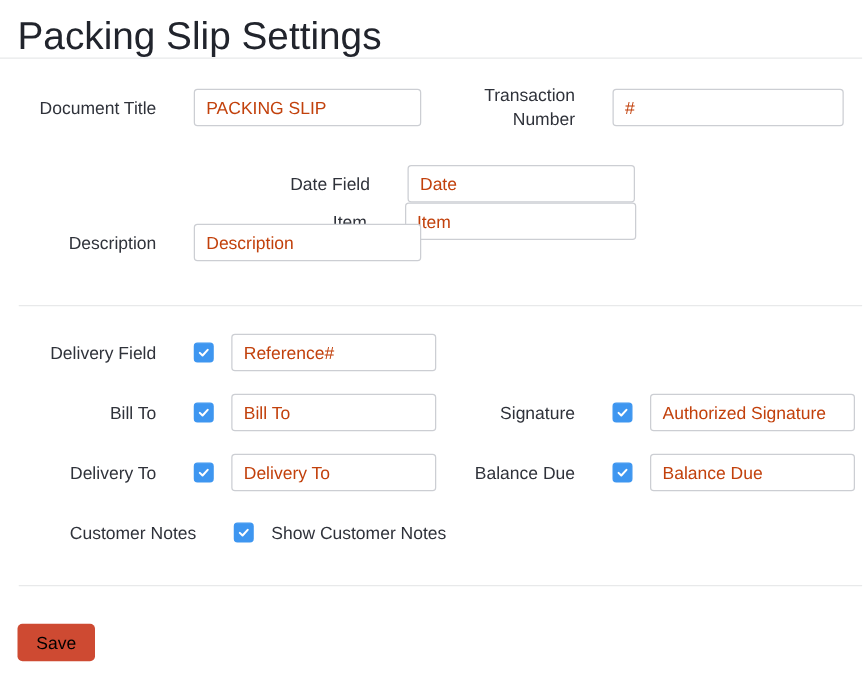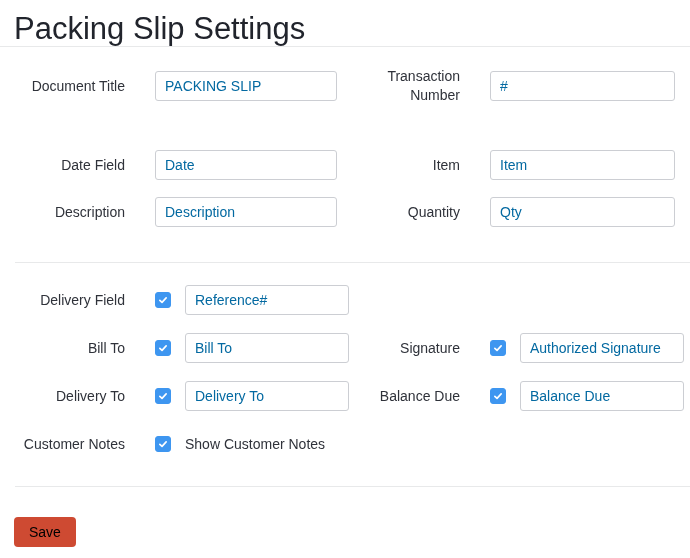--- a/index.html
+++ b/index.html
@@ -35,22 +35,22 @@
   .divider.inset { margin-left: 15px; }
 
   .section1 { padding: 24px 0 35px 0; }
   .section2 { padding: 22px 0 27px 0; }
 
   .row {
     display: flex;
     align-items: center;
     height: 30px;
   }
-  .s1-row1 { margin-bottom: 49px; }
-  .s1-row2 { margin-bottom: 17px; }
+  .s1-row1 { margin-bottom: 31px; }
+  .s1-row2 { margin-bottom: 17px; flex-direction: column; }
   .s2-row  { margin-bottom: 18px; }
   .s2-row3 { margin-bottom: 18px; align-items: center; }
   .s2-row:last-child { margin-bottom: 0; }
 
   .cell { display: flex; align-items: center; }
   .cell-l { width: 348px; flex: none; }
   .cell-r { flex: none; }
 
   .flabel {
     flex: none;
@@ -64,21 +64,21 @@
   .flabel-r { width: 112px; }
 
   .input {
     box-sizing: border-box;
     height: 30px;
     border: 1px solid #ccced3;
     border-radius: 3px;
     padding: 0 9px;
     font-family: "Liberation Sans", "DejaVu Sans", sans-serif;
     font-size: 14px;
-    color: #0369a1;
+    color: #c2410c;
     background: #fff;
     outline: none;
   }
   .input-l  { width: 182px; }
   .input-r  { width: 185px; }
   .input-cb { width: 164px; }
 
   .checkbox {
     flex: none;
     width: 16px;
@@ -151,24 +151,20 @@
         <label class="flabel flabel-r">Item</label>
         <input class="input input-r" value="Item" style="">
       </div>
     </div>
 
     <div class="row">
       <div class="cell cell-l">
         <label class="flabel flabel-l">Description</label>
         <input class="input input-l" value="Description" style="">
       </div>
-      <div class="cell cell-r">
-        <label class="flabel flabel-r">Quantity</label>
-        <input class="input input-r" value="Qty" style="">
-      </div>
     </div>
   </div>
 
   <hr class="divider inset">
 
   <div class="section2">
     <div class="row s2-row">
       <div class="cell cell-l">
         <label class="flabel flabel-l">Delivery Field</label>
         <span class="checkbox checked">
@@ -215,21 +211,21 @@
         <label class="flabel flabel-r">Balance Due</label>
         <span class="checkbox checked">
           <svg class="check" viewBox="0 0 16 16">
               <path d="M3.8 8.4 L6.7 11.2 L12.2 5.2" fill="none" stroke="#ffffff" stroke-width="2.2" stroke-linecap="round" stroke-linejoin="round"></path>
             </svg>
         </span>
         <input class="input input-cb" value="Balance Due" style="">
       </div>
     </div>
 
-    <div class="row" style="margin-top:6px;">
+    <div class="row" style="margin-top:6px;padding-left:32px;">
       <div class="cell cell-l" style="width:auto;">
         <label class="flabel flabel-l">Customer Notes</label>
         <span class="checkbox checked">
           <svg class="check" viewBox="0 0 16 16">
               <path d="M3.8 8.4 L6.7 11.2 L12.2 5.2" fill="none" stroke="#ffffff" stroke-width="2.2" stroke-linecap="round" stroke-linejoin="round"></path>
             </svg>
         </span>
         <span class="cb-text">Show Customer Notes</span>
       </div>
     </div>

